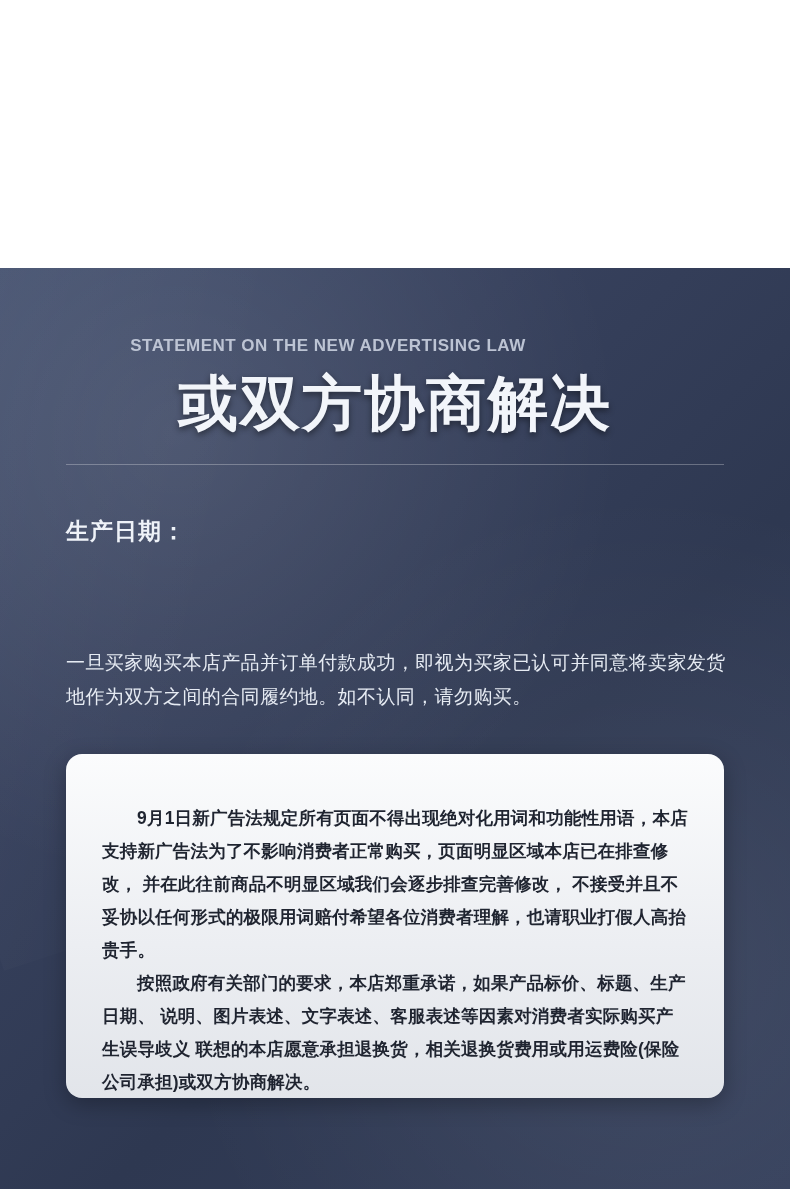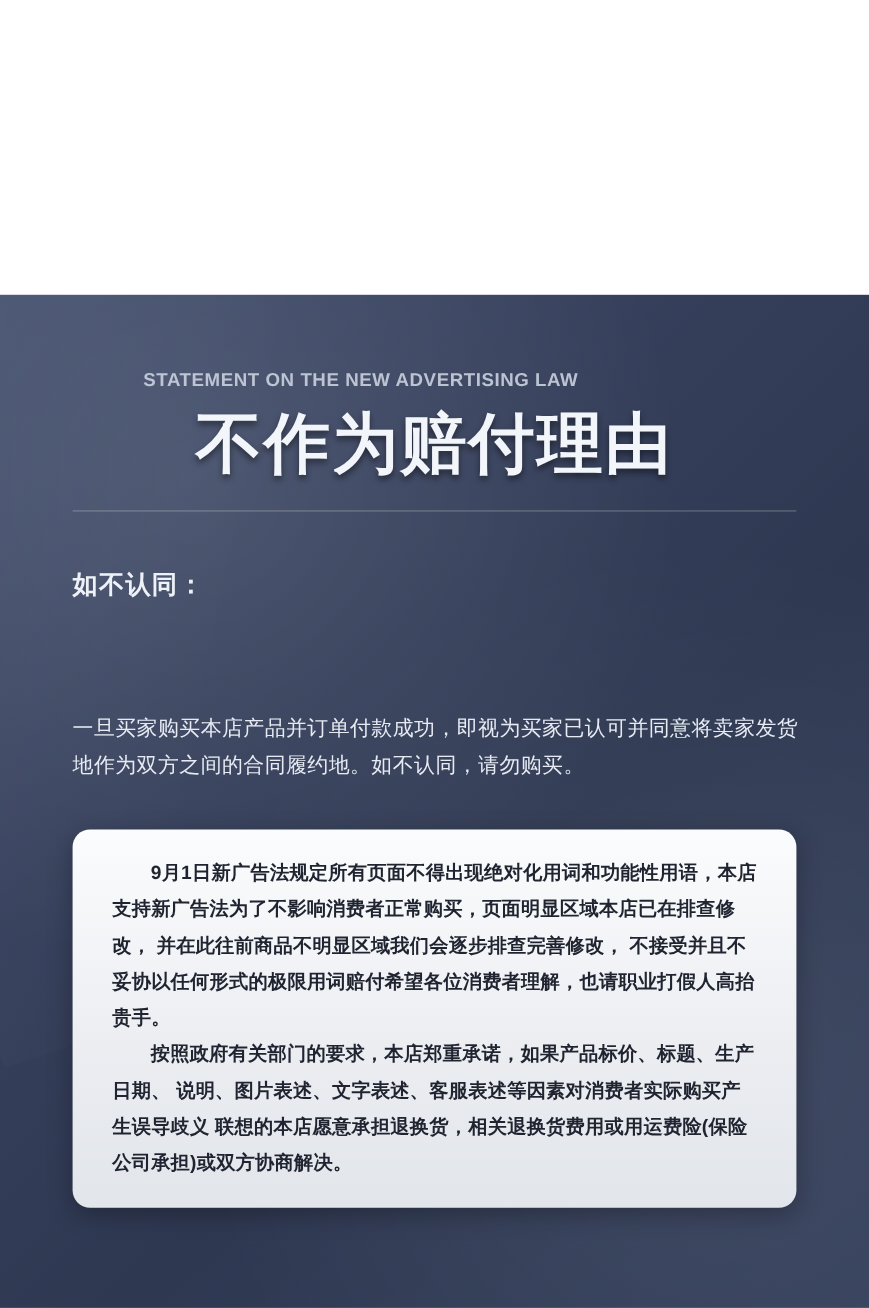--- a/index.html
+++ b/index.html
@@ -124,21 +124,21 @@
   .card {
     position: absolute;
     left: 66px;
     top: 486px;
     width: 658px;
     height: 344px;
     background: linear-gradient(180deg, #fbfcfd 0%, #eceef2 55%, #e2e5ea 100%);
     border-radius: 16px;
     box-shadow: 0 6px 22px rgba(0,0,0,0.28);
     box-sizing: border-box;
-    padding: 23px 36px 0 36px;
+    padding: 48px 36px 0 36px;
   }
   .card p {
     margin: 0;
     color: #1f2430;
     font-size: 17.5px;
     line-height: 33px;
     text-indent: 2em;
     font-weight: 700;
     letter-spacing: 0.2px;
   }
@@ -196,25 +196,25 @@
       
 
       
     </div>
   </div>
 
   <div class="statement">
 
     <div class="eyebrow">STATEMENT ON THE NEW ADVERTISING LAW</div>
 
-    <div class="headline">不作为赔付理由</div>
+    <div class="headline">或双方协商解决</div>
 
     <div class="rule"></div>
 
-    <div class="sub-title">如不认同：</div>
+    <div class="sub-title">生产日期：</div>
 
 
     <div class="para para-2">一旦买家购买本店产品并订单付款成功，即视为买家已认可并同意将卖家发货地作为双方之间的合同履约地。如不认同，请勿购买。</div>
 
     <div class="card">
       <p class="first">9月1日新广告法规定所有页面不得出现绝对化用词和功能性用语，本店支持新广告法为了不影响消费者正常购买，页面明显区域本店已在排查修改， 并在此往前商品不明显区域我们会逐步排查完善修改， 不接受并且不妥协以任何形式的极限用词赔付希望各位消费者理解，也请职业打假人高抬贵手。</p>
       <p class="second">按照政府有关部门的要求，本店郑重承诺，如果产品标价、标题、生产日期、 说明、图片表述、文字表述、客服表述等因素对消费者实际购买产生误导歧义 联想的本店愿意承担退换货，相关退换货费用或用运费险(保险公司承担)或双方协商解决。</p>
     </div>
   </div>
 

